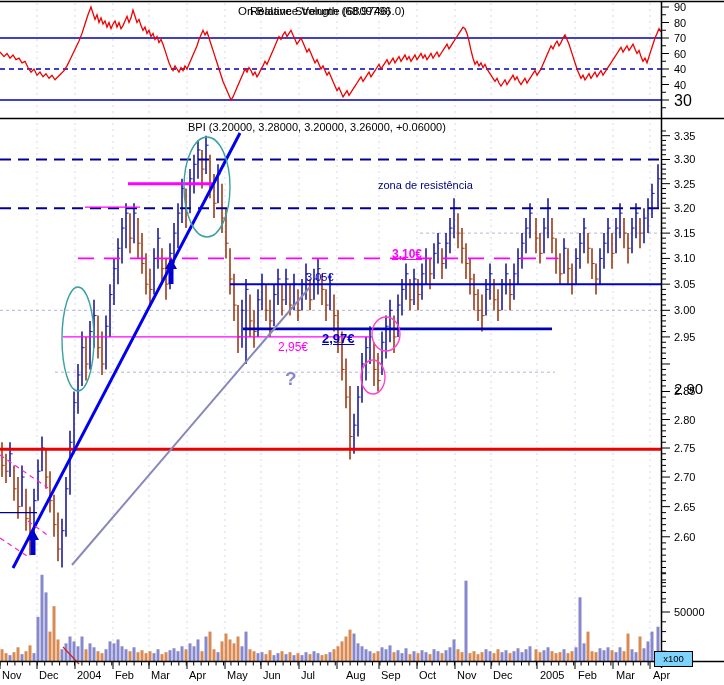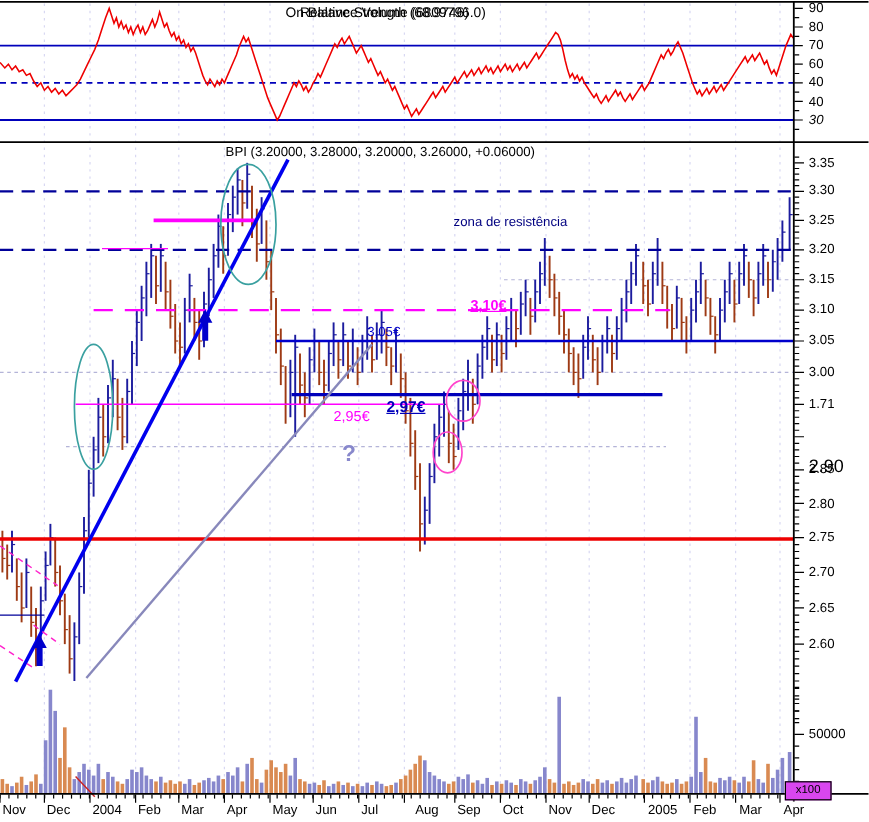--- a/index.html
+++ b/index.html
@@ -4,21 +4,21 @@
 <style>
   html,body{margin:0;padding:0;background:#fff;}
   #chart{position:relative;width:724px;height:685px;background:#ffffff;
          font-family:"Liberation Sans",sans-serif;overflow:hidden;}
   svg{position:absolute;left:0;top:0;}
   .lbl{position:absolute;font-size:11px;color:#000;white-space:nowrap;line-height:12px;}
   .title-a{left:238px;top:5px;font-size:11.5px;}
   .title-b{left:250px;top:5px;font-size:11.5px;}
   #bpi-title{left:188px;top:121px;}
   #xunit{position:absolute;left:654px;top:651px;width:37px;height:14px;line-height:14px;
-         font-size:9.5px;text-align:center;border:1px solid #000;background:#d946ef;z-index:5;}
+         font-size:9.5px;text-align:center;border:1px solid #000;background:#7dd3fc;z-index:5;}
   .ann{position:absolute;white-space:nowrap;line-height:13px;}
   .u{text-decoration:underline;}
   .b{font-weight:bold;}
 </style>
 </head>
 <body>
 
 <div id="chart">
   <svg id="plot" width="724" height="685">
       <line x1="37" y1="3" x2="37" y2="660" stroke="#d8d8f2" stroke-width="1" stroke-dasharray="2 4"></line>
@@ -785,30 +785,30 @@
   <div class="lbl title-b">Relative Strength (68.9746)</div>
   <div class="lbl" id="bpi-title">BPI (3.20000, 3.28000, 3.20000, 3.26000, +0.06000)</div>
   <div id="xunit">x100</div>
   <div id="gen-labels">
       <div class="lbl ann" style="left: 674px; top: 1px; color: rgb(0, 0, 0); font-size: 11px;">90</div>
       <div class="lbl ann" style="left: 674px; top: 16.5px; color: rgb(0, 0, 0); font-size: 11px;">80</div>
       <div class="lbl ann" style="left: 674px; top: 32px; color: rgb(0, 0, 0); font-size: 11px;">70</div>
       <div class="lbl ann" style="left: 674px; top: 47.5px; color: rgb(0, 0, 0); font-size: 11px;">60</div>
       <div class="lbl ann" style="left: 674px; top: 63px; color: rgb(0, 0, 0); font-size: 11px;">40</div>
       <div class="lbl ann" style="left: 674px; top: 78.5px; color: rgb(0, 0, 0); font-size: 11px;">40</div>
-      <div class="lbl ann" style="left: 674px; top: 94px; color: rgb(0, 0, 0); font-size: 11px; font-style: italic;">30</div>
+      <div class="lbl ann" style="left: 674px; top: 94px; color: rgb(0, 0, 0); font-size: 16px;">30</div>
       <div class="lbl ann" style="left: 674px; top: 129.7px; color: rgb(0, 0, 0); font-size: 11px;">3.35</div>
       <div class="lbl ann" style="left: 674px; top: 153.497px; color: rgb(0, 0, 0); font-size: 11px;">3.30</div>
       <div class="lbl ann" style="left: 674px; top: 177.658px; color: rgb(0, 0, 0); font-size: 11px;">3.25</div>
       <div class="lbl ann" style="left: 674px; top: 202.194px; color: rgb(0, 0, 0); font-size: 11px;">3.20</div>
       <div class="lbl ann" style="left: 674px; top: 227.115px; color: rgb(0, 0, 0); font-size: 11px;">3.15</div>
       <div class="lbl ann" style="left: 674px; top: 252.436px; color: rgb(0, 0, 0); font-size: 11px;">3.10</div>
       <div class="lbl ann" style="left: 674px; top: 278.168px; color: rgb(0, 0, 0); font-size: 11px;">3.05</div>
       <div class="lbl ann" style="left: 674px; top: 304.326px; color: rgb(0, 0, 0); font-size: 11px;">3.00</div>
-      <div class="lbl ann" style="left: 674px; top: 330.923px; color: rgb(0, 0, 0); font-size: 11px;">1.71</div>
+      <div class="lbl ann" style="left: 674px; top: 330.923px; color: rgb(0, 0, 0); font-size: 11px;">2.95</div>
       <div class="lbl ann" style="left: 674px; top: 357.975px; color: rgb(0, 0, 0); font-size: 15px; margin-top: 24px;">2.90</div>
       <div class="lbl ann" style="left: 674px; top: 385.497px; color: rgb(0, 0, 0); font-size: 11px;">2.85</div>
       <div class="lbl ann" style="left: 674px; top: 413.507px; color: rgb(0, 0, 0); font-size: 11px; text-align: right;">2.80</div>
       <div class="lbl ann" style="left: 674px; top: 442.021px; color: rgb(0, 0, 0); font-size: 11px;">2.75</div>
       <div class="lbl ann" style="left: 674px; top: 471.059px; color: rgb(0, 0, 0); font-size: 11px;">2.70</div>
       <div class="lbl ann" style="left: 674px; top: 500.639px; color: rgb(0, 0, 0); font-size: 11px;">2.65</div>
       <div class="lbl ann" style="left: 674px; top: 530.783px; color: rgb(0, 0, 0); font-size: 11px;">2.60</div>
       <div class="lbl ann" style="left: 674px; top: 606px; color: rgb(0, 0, 0); font-size: 11px;">50000</div>
       <div class="lbl ann" style="left: 2px; top: 669px; color: rgb(0, 0, 0); font-size: 11px;">Nov</div>
       <div class="lbl ann" style="left: 39px; top: 669px; color: rgb(0, 0, 0); font-size: 11px;">Dec</div>

